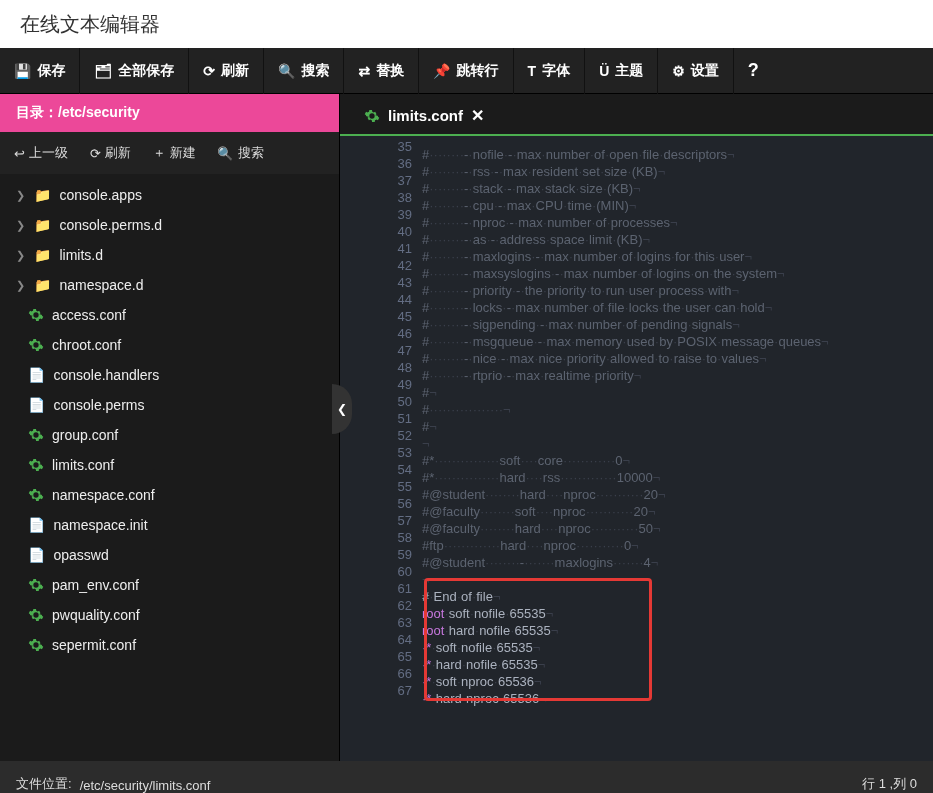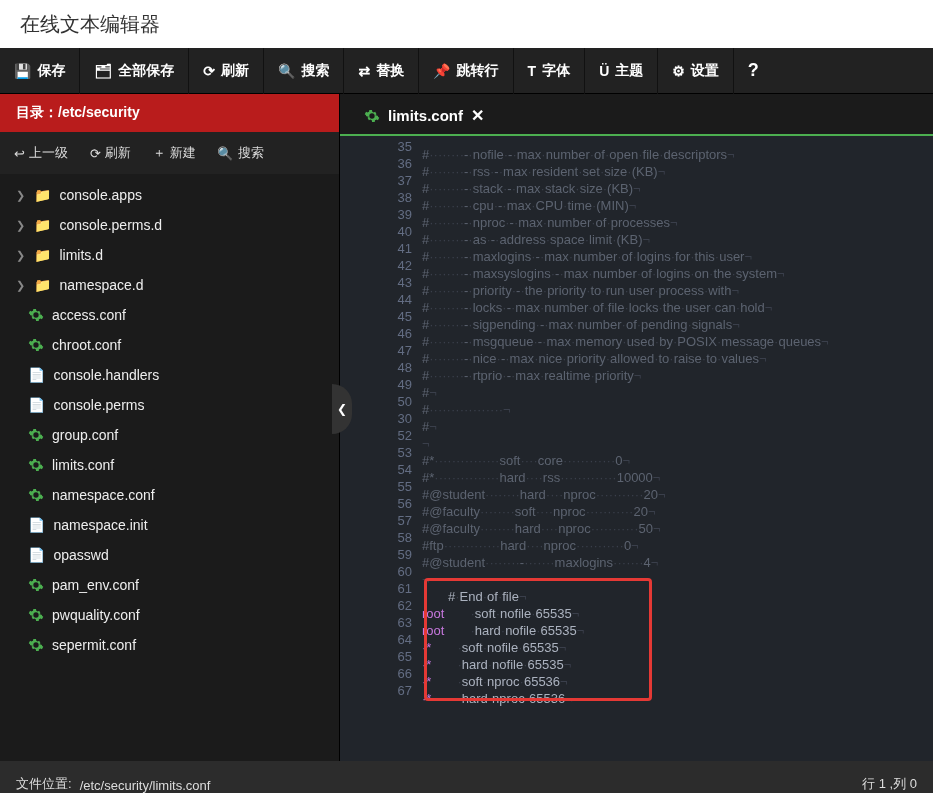--- a/index.html
+++ b/index.html
@@ -8,21 +8,21 @@
 .titlebar { background: #fff; color: #333; height: 48px; display: flex; align-items: center; padding: 0 20px; font-size: 20px; }
 
 .toolbar { background: #222; height: 46px; display: flex; align-items: center; color: #fff; border-bottom: 1px solid #000; }
 .toolbar-btn { display: flex; align-items: center; gap: 6px; padding: 0 14px; height: 46px; cursor: pointer; font-size: 14px; font-weight: bold; }
 .toolbar-sep { width: 1px; height: 46px; background: #111; }
 .toolbar-help { width: 30px; text-align: center; font-size: 18px; }
 
 .main { display: flex; height: calc(793px - 48px - 46px - 32px); position: relative; }
 
 .sidebar { width: 340px; background: #1b1b1b; display: flex; flex-direction: column; border-right: 1px solid #000; }
-.sb-path { background: #b91c1c; padding: 10px 16px; font-size: 14px; font-weight: bold; color: #fff; }
+.sb-path { background: #ec4899; padding: 10px 16px; font-size: 14px; font-weight: bold; color: #fff; }
 .sb-tools { background: #222; display: flex; padding: 6px 4px; gap: 2px; }
 .sb-tool { display: flex; align-items: center; gap: 4px; padding: 6px 10px; font-size: 13px; color: #ddd; cursor: pointer; }
 .sb-tree { flex: 1; overflow-y: auto; padding: 6px 0; }
 .tree-item { display: flex; align-items: center; gap: 8px; padding: 7px 12px; font-size: 14px; cursor: pointer; color: #eee; }
 .tree-item.folder { padding-left: 16px; }
 .tree-item.file { padding-left: 28px; }
 .chev { width: 10px; color: #888; font-size: 11px; }
 .ico-folder { color: #e8b339; font-size: 14px; }
 .ico-file { color: #ccc; font-size: 14px; }
 .ico-gear { width: 16px; height: 16px; }
@@ -31,21 +31,21 @@
 
 .editor { flex: 1; display: flex; flex-direction: column; background: #1e1e1e; }
 .tabs { height: 42px; display: flex; align-items: flex-end; background: #1b1b1b; padding-left: 10px; border-bottom: 2px solid #4caf50; }
 .tab { display: flex; align-items: center; gap: 8px; padding: 9px 14px; background: #1b1b1b; color: #fff; font-size: 15px; font-weight: bold; cursor: pointer; }
 .tab-close { cursor: pointer; font-size: 16px; font-weight: bold; }
 .code-area { flex: 1; display: flex; font-family: Consolas, monospace; font-size: 13px; overflow: hidden; position: relative; background: #21252b; }
 .gutter { width: 48px; background: #21252b; text-align: right; padding: 2px 10px 2px 0; color: #636d83; line-height: 17px; margin-left: 34px; }
 .code { flex: 1; padding: 10px 0; color: #5c6370; line-height: 17px; white-space: pre; position: relative; }
 .code .ws { color: #3a3f4b; }
 .code .kw { color: #c678dd; }
-.code .txt { color: #abb2bf; margin-left: 26px; }
+.code .txt { color: #abb2bf; }
 .highlight-box { position: absolute; border: 3px solid #e53935; border-radius: 4px; pointer-events: none; }
 
 .statusbar { height: 32px; background: #2c2c2c; display: flex; align-items: flex-end; padding: 0 16px; font-size: 13px; color: #ddd; }
 .statusbar .loc { margin-left: 8px; }
 .statusbar .spacer { flex: 1; }
 
 svg.gear-green { fill: #4caf50; }
 </style>
 </head>
 <body>
@@ -240,21 +240,21 @@
           <div>41</div>
           <div>42</div>
           <div>43</div>
           <div>44</div>
           <div>45</div>
           <div>46</div>
           <div>47</div>
           <div>48</div>
           <div>49</div>
           <div>50</div>
-          <div>30</div>
+          <div>51</div>
           <div>52</div>
           <div>53</div>
           <div>54</div>
           <div>55</div>
           <div>56</div>
           <div>57</div>
           <div>58</div>
           <div>59</div>
           <div>60</div>
           <div>61</div>

